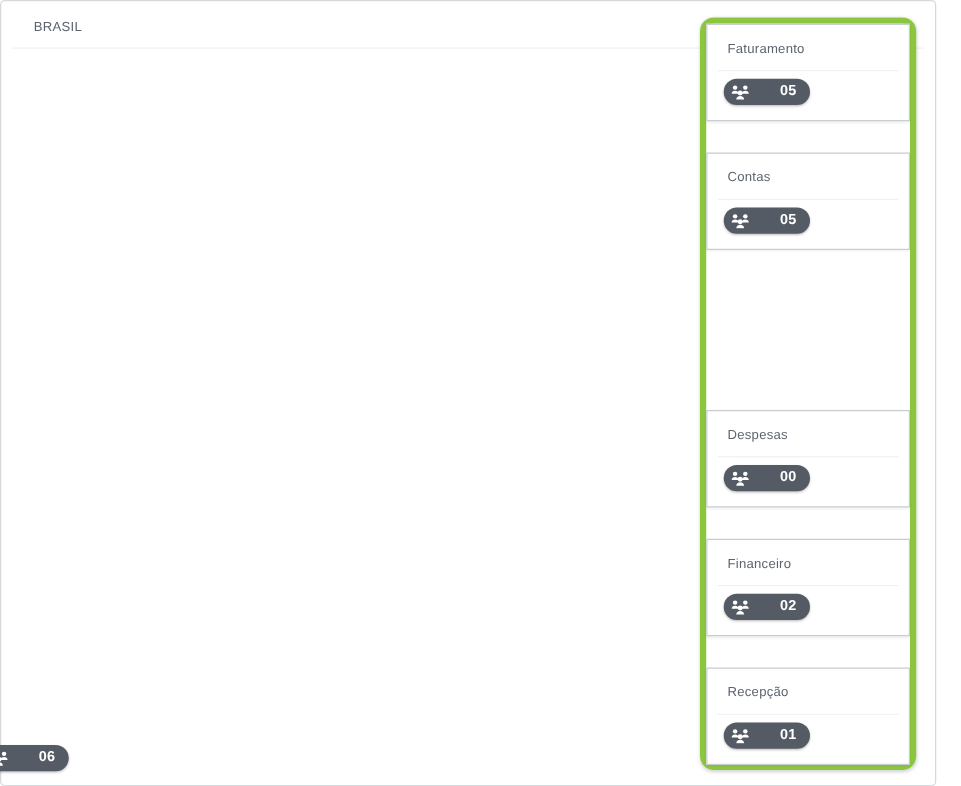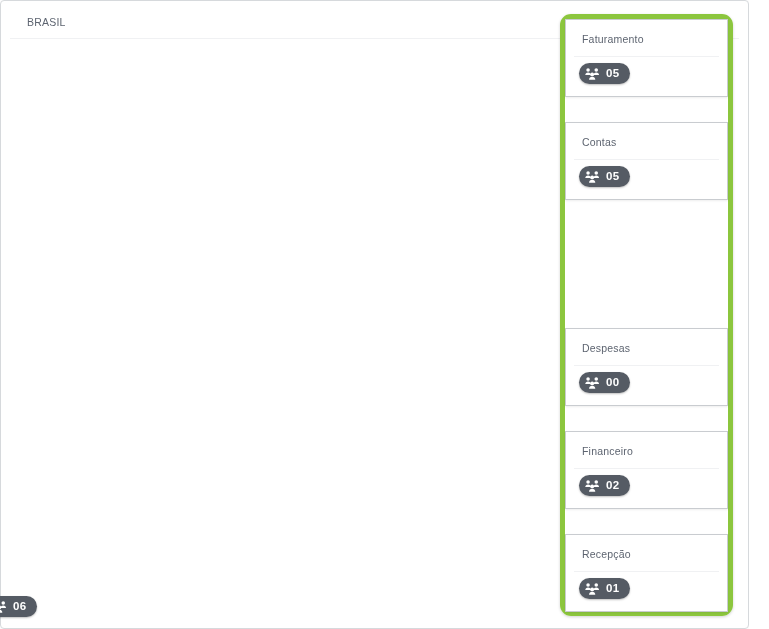--- a/index.html
+++ b/index.html
@@ -64,21 +64,21 @@
     position: absolute;
     left: -8px;
     bottom: 12px;
     height: 21px;
     padding: 0 11px 0 6px;
     border-radius: 11px;
     background: #555b64;
     color: #ffffff;
     display: flex;
     align-items: center;
-    gap: 6px;
+    gap: 24px;
     font-size: 11.5px;
     font-weight: bold;
     box-shadow: 0 1px 2px rgba(0,0,0,0.25);
   }
   .badge .people-icon {
     display: block;
     width: 15px;
     height: 13px;
     flex: 0 0 auto;
   }

